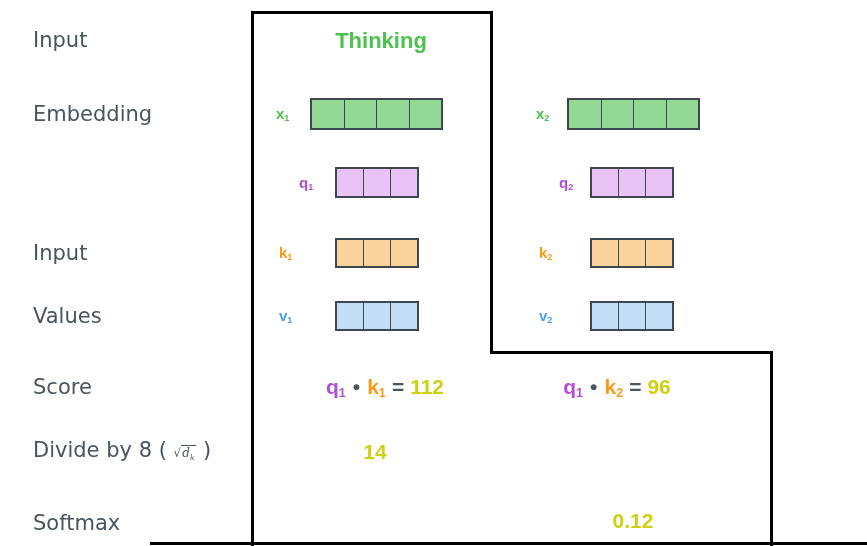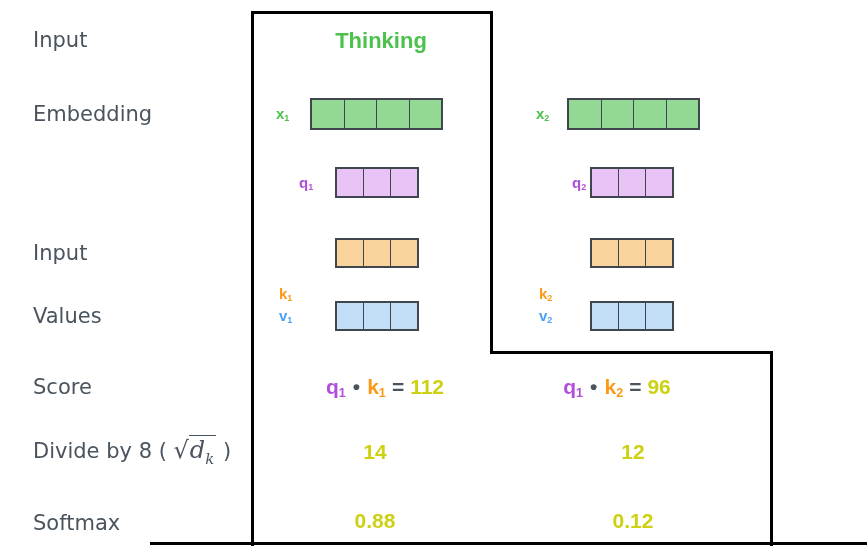--- a/index.html
+++ b/index.html
@@ -18,21 +18,21 @@
     left:33px;
     font-size:21px;
     line-height:25px;
     color:var(--slate);
     font-family:"DejaVu Sans","Liberation Sans",sans-serif;
     white-space:nowrap;
   }
   .math-sqrt{
     font-family:"DejaVu Serif","Liberation Serif",serif;
     font-style:italic;
-    font-size:24px;
+    font-size:12px;
   }
   .math-sqrt .rad{font-style:normal;}
   .math-sqrt .ovl{border-top:1.6px solid var(--slate);padding:0 2px 0 1px;}
   .math-sqrt sub{font-size:0.62em;}
 
   
   .colheader{
     position:absolute;
     top:28px;
     width:162px;
@@ -47,21 +47,21 @@
   .vlabel{
     position:absolute;
     font-weight:bold;
     font-size:15px;
     line-height:24px;
     white-space:nowrap;
   }
   .vlabel sub,.score sub{font-size:0.6em;vertical-align:-0.2em;}
   .green{color:var(--green);}
   .purple{color:var(--purple);margin-left:20px;}
-  .orange{color:var(--orange);margin-top:41px;}
+  .orange{color:var(--orange);}
   .blue{color:var(--blue);}
   .yellow{color:var(--yellow);}
 
   
   .vecbox{
     position:absolute;
     display:flex;
     box-sizing:border-box;
     border:2px solid var(--box-border);
   }
@@ -136,31 +136,30 @@
   <div class="vecbox blue-box" style="left:335px;top:301px;width:84px;height:30px">
       <div class="cell"></div>
       <div class="cell"></div>
       <div class="cell"></div>
     </div>
 
   <div class="score" style="left:295px;top:375px">
     <span class="purple"><span>q</span><sub>1</sub></span><span class="dot">•</span><span class="orange"><span>k</span><sub>1</sub></span><span class="eq">=</span><span class="yellow">112</span>
   </div>
   <div class="num" style="left:295px;top:440px">14</div>
-  <div class="num" style="left:295px;top:509px">0.88</div>
 
   <div class="vlabel green" style="left:536px;top:102px"><span>x</span><sub>2</sub></div>
   <div class="vecbox green-box" style="left:567px;top:98px;width:133px;height:32px">
       <div class="cell"></div>
       <div class="cell"></div>
       <div class="cell"></div>
       <div class="cell"></div>
     </div>
 
-  <div class="vlabel purple" style="left:552px;top:171px"><span>q</span><sub>2</sub></div>
+  <div class="vlabel purple" style="left:539px;top:171px"><span>q</span><sub>2</sub></div>
   <div class="vecbox purple-box" style="left:590px;top:167px;width:84px;height:31px">
       <div class="cell"></div>
       <div class="cell"></div>
       <div class="cell"></div>
     </div>
 
   <div class="vlabel orange" style="left:539px;top:241px"><span>k</span><sub>2</sub></div>
   <div class="vecbox orange-box" style="left:590px;top:238px;width:84px;height:30px">
       <div class="cell"></div>
       <div class="cell"></div>
@@ -170,16 +169,15 @@
   <div class="vlabel blue" style="left:539px;top:304px"><span>v</span><sub>2</sub></div>
   <div class="vecbox blue-box" style="left:590px;top:301px;width:84px;height:30px">
       <div class="cell"></div>
       <div class="cell"></div>
       <div class="cell"></div>
     </div>
 
   <div class="score" style="left:527px;top:375px">
     <span class="purple"><span>q</span><sub>1</sub></span><span class="dot">•</span><span class="orange"><span>k</span><sub>2</sub></span><span class="eq">=</span><span class="yellow">96</span>
   </div>
-  <div class="num" style="left:553px;top:440px">12</div>
   <div class="num" style="left:553px;top:509px">0.12</div>
 
 </div>
 
 </body></html>

